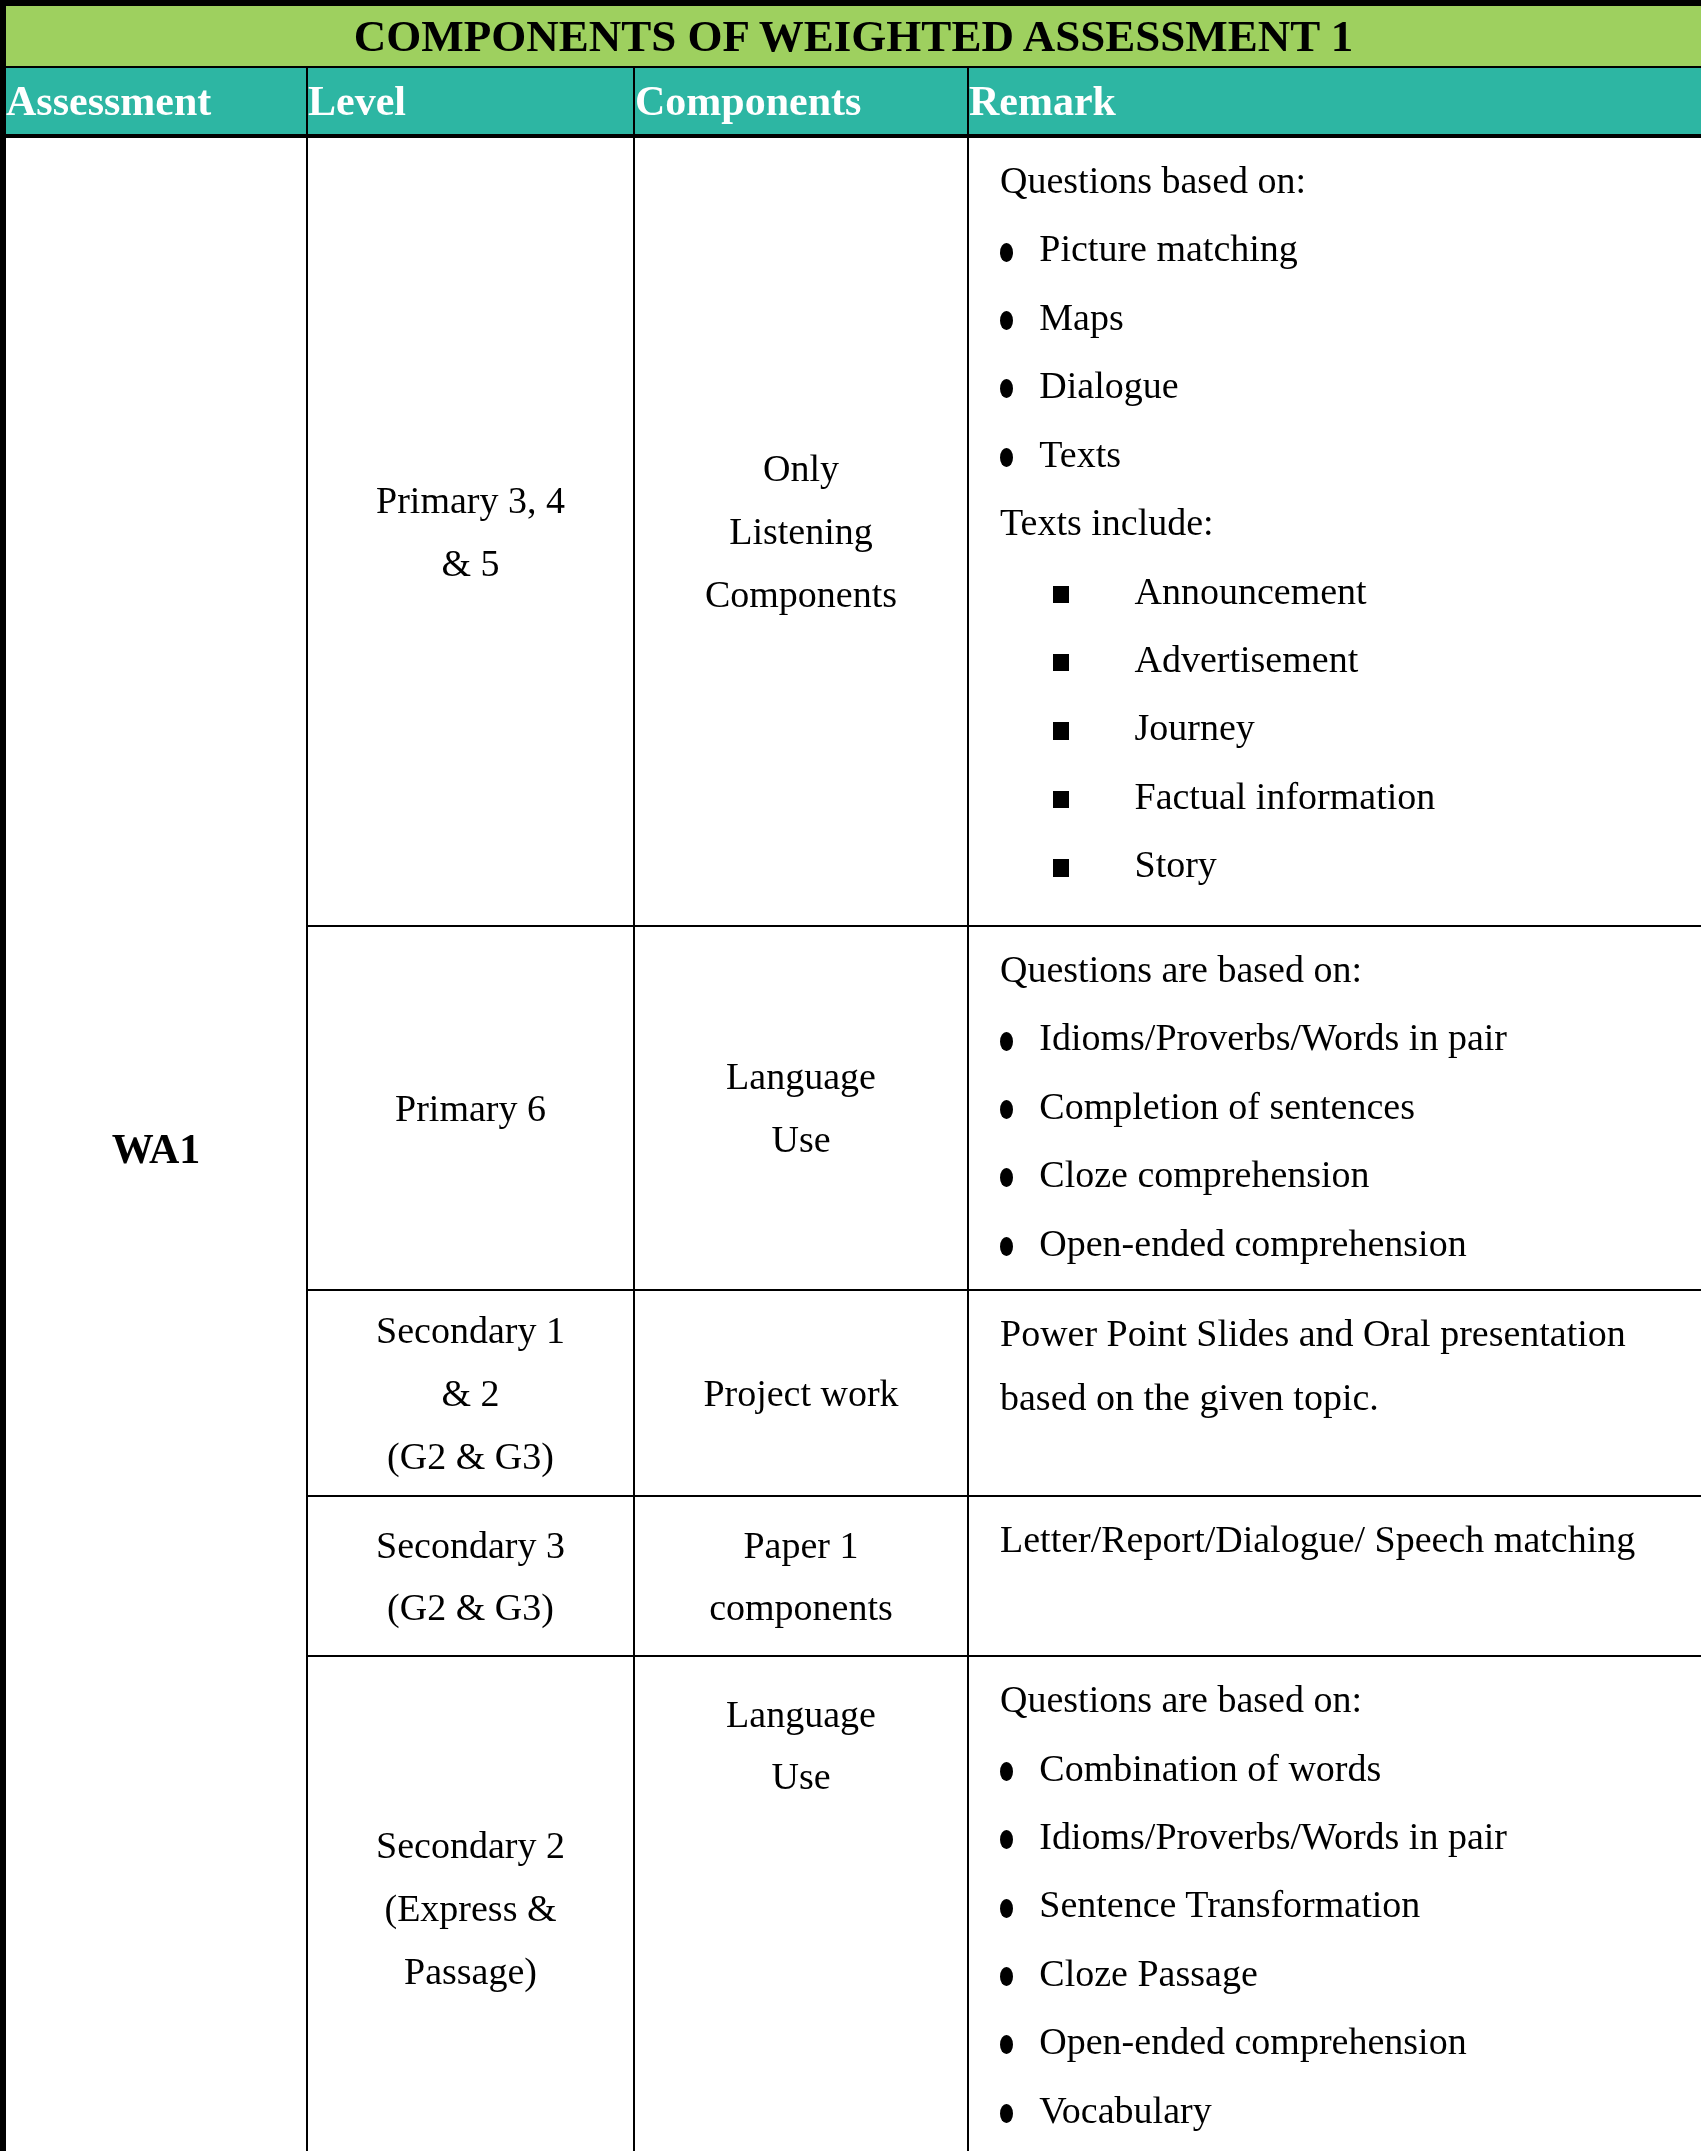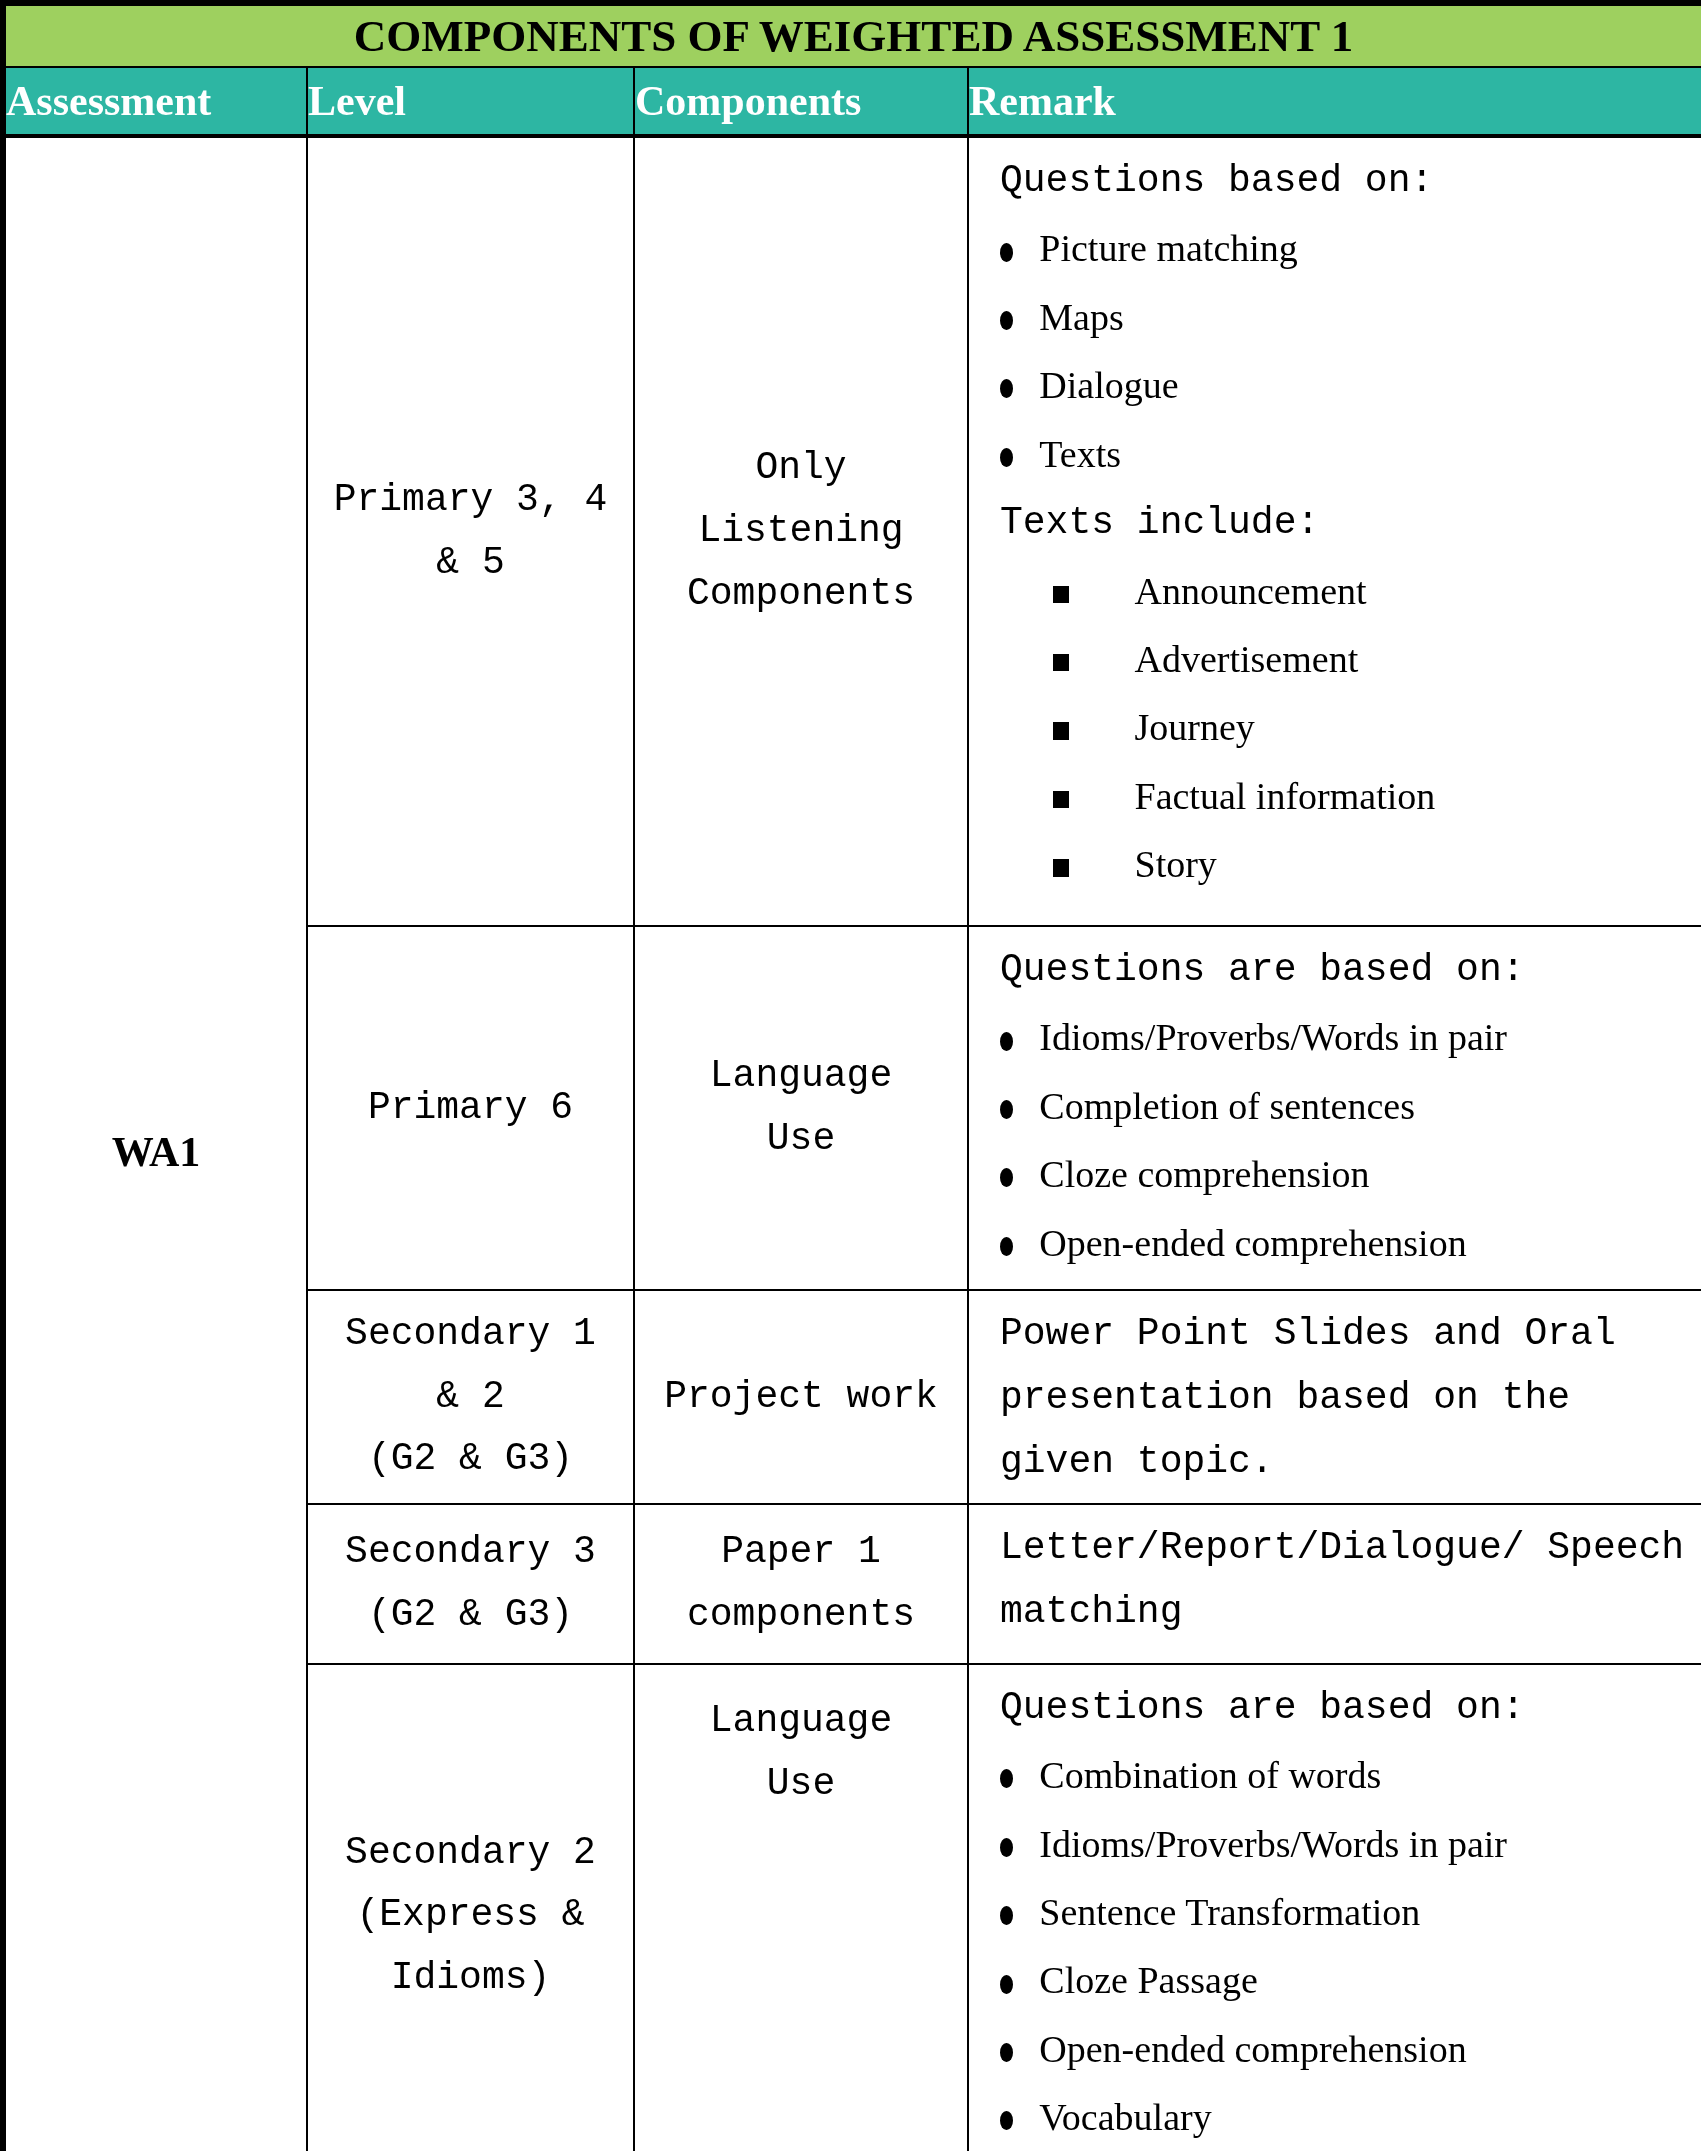--- a/index.html
+++ b/index.html
@@ -42,21 +42,21 @@
   .bullet{
     display:inline-block;flex:0 0 auto;width:12.8px;height:19px;
     border-radius:50%;background:var(--text);margin-right:26.5px;
     align-self:center;margin-top:5.5px;
   }
   .sq-item{display:flex;align-items:baseline;margin:4.6px 0 4.6px 53px;text-align:center;}
   .square{
     display:inline-block;flex:0 0 auto;width:15.5px;height:17.4px;
     background:var(--text);margin-right:66px;align-self:center;margin-top:5.5px;
   }
-  .rline{margin:0;font-family:Liberation Mono, monospace;}
+  .rline{margin:0;}
 </style>
 </head>
 <body>
 
 <table class="assessment-table">
   <colgroup>
     <col class="c-assessment">
       <col class="c-level">
       <col class="c-components">
       <col class="c-remark">
@@ -181,21 +181,21 @@
     </td>
     <td class="remark-cell">
       <div class="rline">Letter/Report/Dialogue/ Speech matching</div>
     </td>
   </tr>
 
   <tr class="r5">
     <td class="level-cell">
       <div class="rline">Secondary 2</div>
       <div class="rline">(Express &amp;</div>
-      <div class="rline">Idioms)</div>
+      <div class="rline">Passage)</div>
     </td>
     <td class="components-cell top-align">
       <div class="rline">Language</div>
       <div class="rline">Use</div>
     </td>
     <td class="remark-cell">
       <div class="rline">Questions are based on:</div>
       <div class="bl">
             <span class="bullet"></span>
             <span>Combination of words</span>

